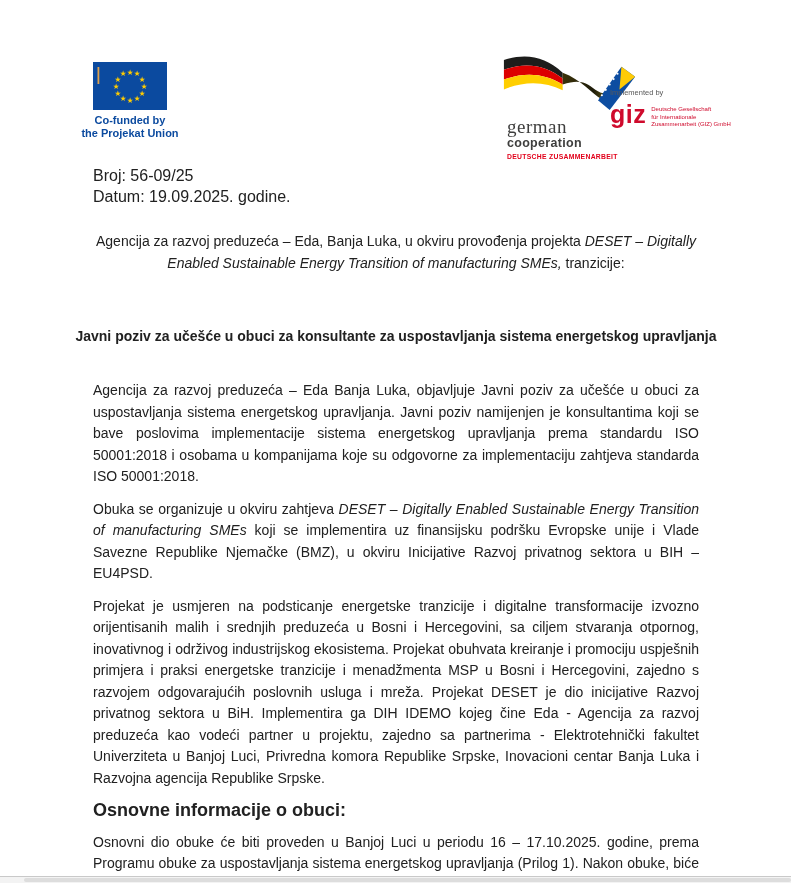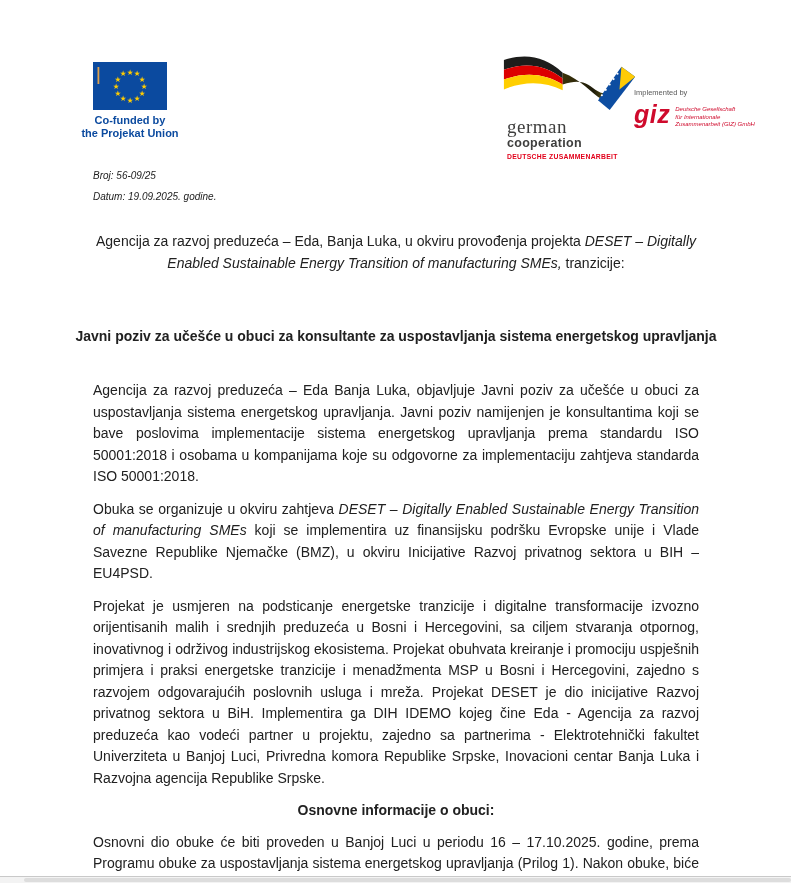--- a/index.html
+++ b/index.html
@@ -10,33 +10,33 @@
   
   .hdr{position:absolute;top:0;left:0;width:791px;height:160px;}
   .eu-block{position:absolute;left:74px;top:62px;width:112px;text-align:center;}
   .eu-flag{display:block;margin:0 auto;}
   .eu-caption{margin-top:4px;font-size:11px;font-weight:bold;color:#0b4a9f;line-height:13px;}
   .gc-block{position:absolute;left:500px;top:54px;width:150px;}
   .gc-text{padding-left:7px;margin-top:0;}
   .gc-german{font-family:"Liberation Serif",serif;font-size:19px;line-height:19px;color:#3e3e3d;letter-spacing:.5px;}
   .gc-coop{font-size:12.5px;font-weight:bold;line-height:14px;color:#3e3e3d;letter-spacing:.3px;}
   .gc-red{font-size:6.8px;font-weight:bold;color:#e2001a;letter-spacing:.3px;margin-top:3px;}
-  .giz-block{position:absolute;left:634px;top:88px;width:130px;}
+  .giz-block{position:absolute;left:610px;top:88px;width:130px;}
   .giz-impl{font-size:7.5px;color:#5a5a5a;margin-bottom:6px;}
-  .giz-row{display:flex;align-items:flex-start;font-style:italic;}
+  .giz-row{display:flex;align-items:flex-start;}
   .giz-word{font-size:25px;font-weight:bold;color:#cf0a2c;line-height:22px;letter-spacing:.5px;margin-right:5px;}
   .giz-desc{font-size:6px;line-height:7.5px;color:#cf0a2c;padding-top:3px;}
   
   .doc{position:absolute;top:0;left:0;width:791px;padding:165px 92px 0 93px;box-sizing:border-box;}
-  .meta{font-style:italic;font-size:10px;line-height:21px;}
+  .meta{font-size:16px;line-height:21px;}
   .intro{margin:23px -10px 0 -10px;text-align:center;font-size:14px;line-height:22px;}
   .title{margin:54px -52px 0 -52px;text-align:center;font-weight:bold;font-size:14px;white-space:nowrap;}
   .bodytext{margin-top:36px;}
   .bodytext p{margin:0 0 11px 0;font-size:14px;line-height:21.5px;text-align:justify;}
-  .sect{font-weight:bold;font-size:14px;line-height:21.5px;margin:0 0 10px 0;text-align:center;}
+  .sect{font-weight:bold;font-size:18px;line-height:21.5px;margin:0 0 10px 0;}
   em{font-style:italic;}
   
   .hscroll{position:absolute;left:0;bottom:0;width:791px;height:7px;background:#f3f3f3;border-top:1px solid #c9c9c9;box-sizing:border-box;}
   .hscroll-thumb{position:absolute;left:24px;right:0;top:1px;bottom:1px;background:#dddddd;border-radius:3px;}
 </style>
 </head>
 <body>
 
 <div class="hdr">
 

